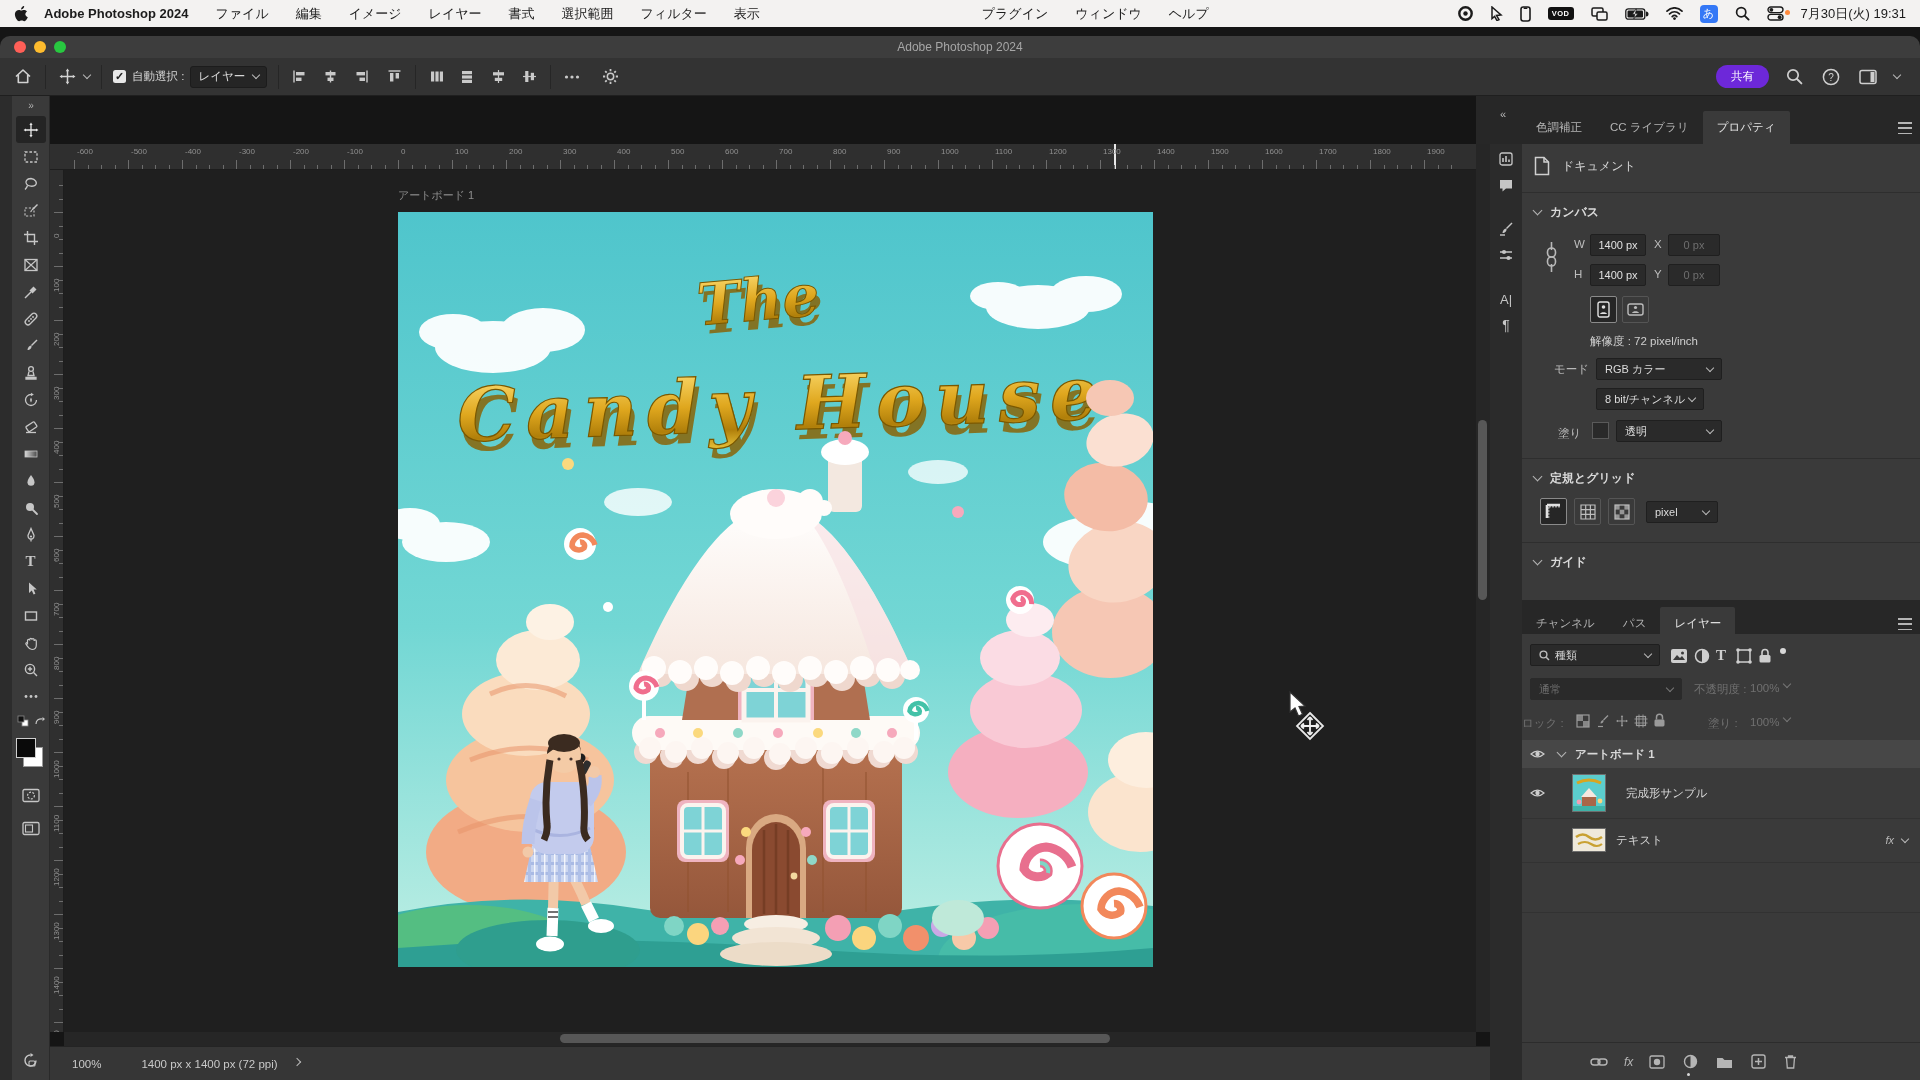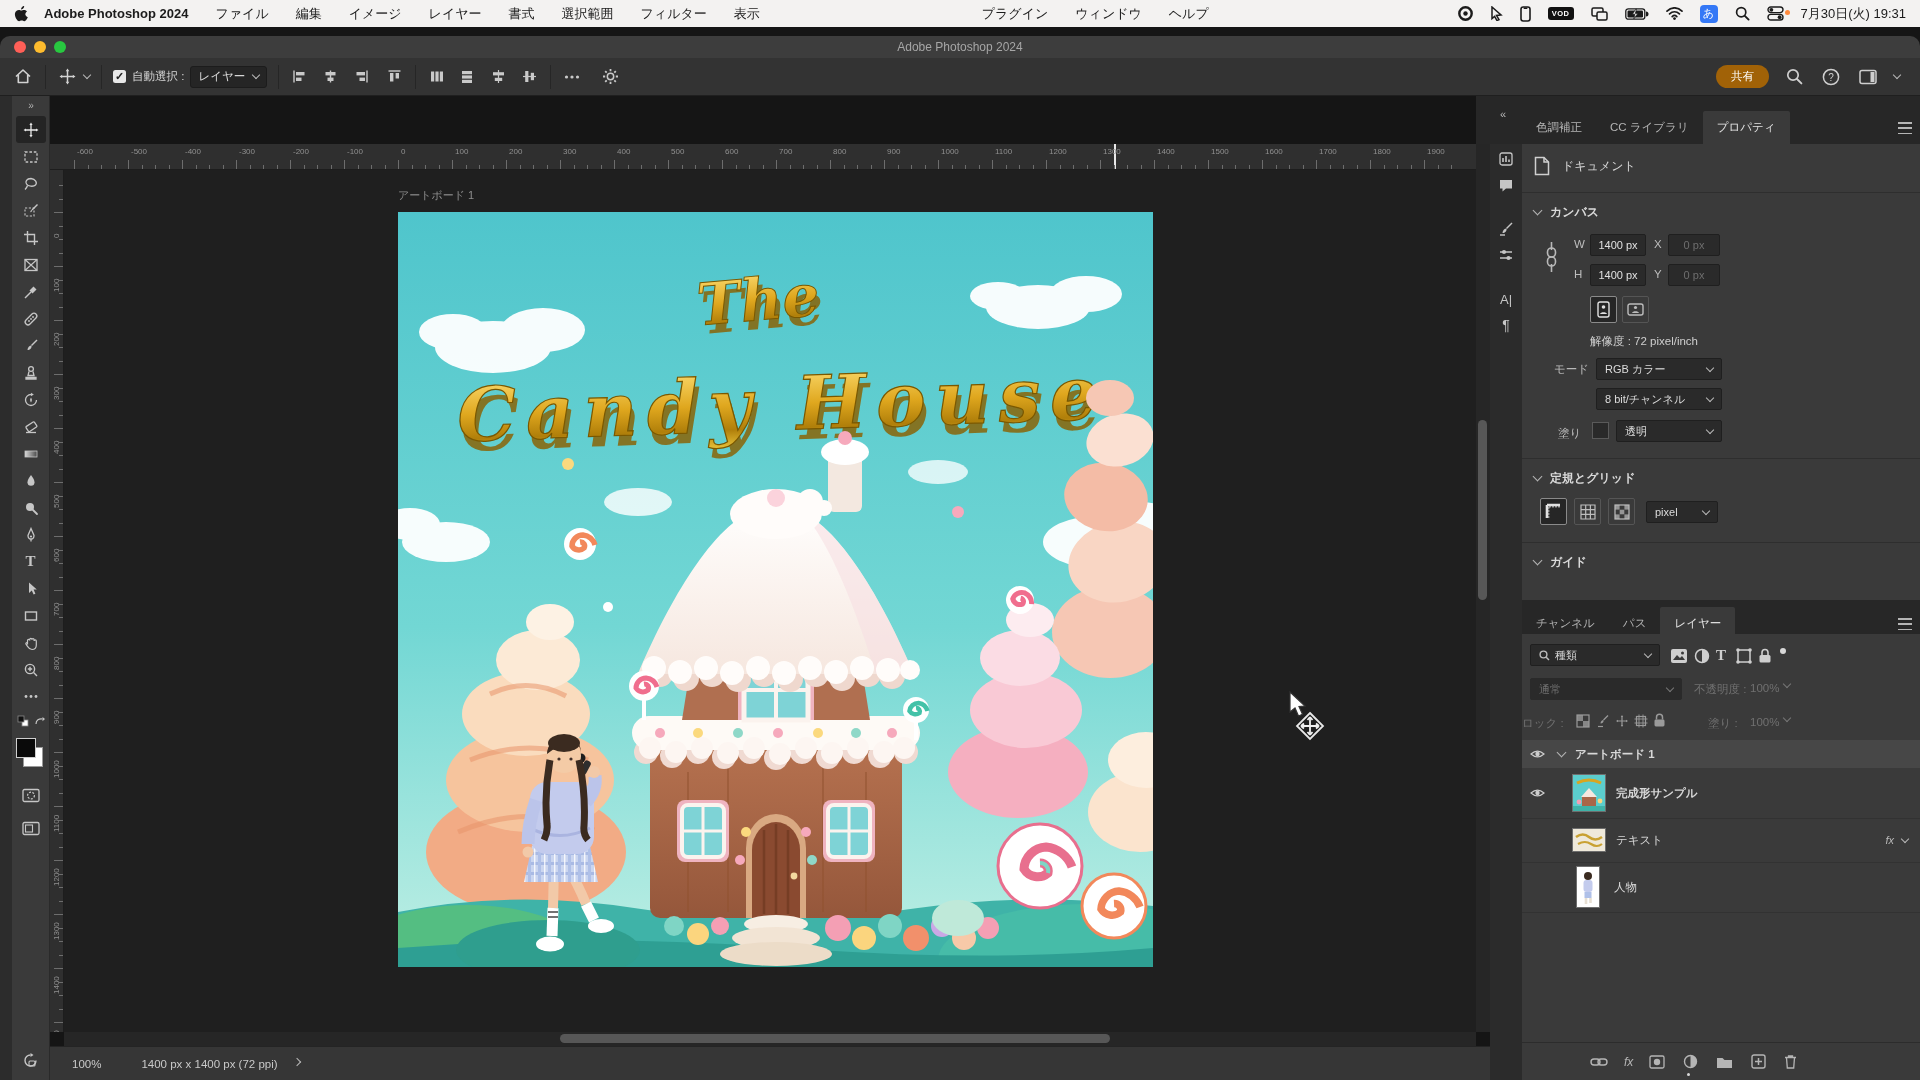--- a/index.html
+++ b/index.html
@@ -28,21 +28,21 @@
   .optlabel{font-size:11.5px;color:#d8d8d8;margin:0 6px 0 6px;white-space:nowrap;}
   .ddbox{background:#252525;border:1px solid #1c1c1c;border-radius:3px;height:22px;
     display:inline-flex;align-items:center;padding:0 7px;gap:8px;font-size:11.5px;color:#dcdcdc;}
   .chev{width:6px;height:6px;border-right:1.5px solid #b9b9b9;border-bottom:1.5px solid #b9b9b9;
     transform:rotate(45deg);display:inline-block;margin-top:-3px;flex:none;}
   .chev.gray{border-color:#777;}
   .cbx{width:13px;height:13px;background:#e8e8e8;border-radius:2.5px;color:#222;font-size:11px;
     display:inline-flex;align-items:center;justify-content:center;font-weight:bold;}
   .icnbtn{display:inline-flex;align-items:center;justify-content:center;padding:2px;}
   .optright{margin-left:auto;display:flex;align-items:center;gap:15px;padding-right:8px;}
-  .sharebtn{background:#a16207;color:#fff;font-size:11.5px;border-radius:12px;padding:4px 15px;}
+  .sharebtn{background:#6d28d9;color:#fff;font-size:11.5px;border-radius:12px;padding:4px 15px;}
   
   .leftrail{position:absolute;top:96px;left:0;width:12px;height:984px;background:#2c2c2c;}
   .toolbar{position:absolute;top:96px;left:12px;width:38px;height:984px;background:#3a3a3a;
     border-right:1px solid #2a2a2a;display:flex;flex-direction:column;align-items:center;}
   .tool{width:30px;height:27px;display:flex;align-items:center;justify-content:center;flex:none;}
   .tool.sel{background:#242424;border-radius:3px;}
   .tabzone{position:absolute;top:96px;left:50px;width:1472px;height:48px;background:#272727;}
   .doctab{position:absolute;left:0px;top:16px;height:32px;background:#3d3d3d;color:#d4d4d4;
     font-size:12px;display:flex;align-items:center;padding:0 17px;}
   .collapse{position:absolute;right:18px;top:12px;color:#b9b9b9;font-size:11px;letter-spacing:-1px;}
@@ -1110,21 +1110,21 @@
             <circle cx="8.5" cy="4.5" r="1.6" fill="#bdbdbd"></circle>
             <path d="M5 10 C5.5 7.8 11.5 7.8 12 10 Z" fill="#bdbdbd"></path>
           </svg>
         </span>
       <span class="abs" style="left:68px;top:190px;color:#cfcfcf;">解像度 : 72 pixel/inch</span>
       <span class="abs" style="left:32px;top:218px;color:#bdbdbd;">モード</span>
       <span class="pdd abs" style="left:74px;top:214px;width:126px;">
           <span>RGB カラー</span>
           <span class="chev"></span>
         </span>
-      <span class="pdd abs" style="left:74px;top:244px;width:126px;">
+      <span class="pdd abs" style="left:74px;top:244px;width:108px;">
           <span>8 bit/チャンネル</span>
           <span class="chev"></span>
         </span>
       <span class="abs" style="left:36px;top:282px;color:#bdbdbd;">塗り</span>
       <span class="abs" style="left:70px;top:278px;width:17px;height:17px;background:#2a2a2a;border:1px solid #5a5a5a;"></span>
       <span class="pdd abs" style="left:94px;top:276px;width:106px;">
           <span>透明</span>
           <span class="chev"></span>
         </span>
       <div class="divider" style="top:314px;"></div>
@@ -1288,50 +1288,37 @@
             <svg width="32" height="36" viewBox="0 0 32 36">
               <rect width="32" height="36" fill="#5BCDCD"></rect>
               <path d="M4 8 Q16 2 28 8" stroke="#D9A520" stroke-width="3" fill="none"></path>
               <path d="M8 22 L16 13 L24 22 Z" fill="#F6E7DF"></path>
               <rect x="9" y="22" width="14" height="9" fill="#A96648"></rect>
               <rect x="0" y="31" width="32" height="5" fill="#3FB3A8"></rect>
               <circle cx="6" cy="27" r="2.4" fill="#F49FB4"></circle>
               <circle cx="27" cy="26" r="2.4" fill="#FBD57E"></circle>
             </svg>
           </span>
-        <span class="lname" style="margin-left:10px;font-weight:bold;">完成形サンプル</span>
+        <span class="lname" style="margin-left:20px;">完成形サンプル</span>
       </div>
       <div class="rowline" style="top:184px;"></div>
       <div class="lrow" style="top:184px;height:44px;">
         <span style="width:30px;"></span>
         <span class="thumbbox mini" style="margin-left:20px;">
             <svg width="32" height="22" viewBox="0 0 32 22">
               <rect width="32" height="22" fill="#EFE9DA"></rect>
               <path d="M3 8 Q10 3 16 8 T29 8" stroke="#C9A132" stroke-width="2.6" fill="none"></path>
               <path d="M5 15 Q12 11 18 15 T29 15" stroke="#C9A132" stroke-width="2.2" fill="none"></path>
             </svg>
           </span>
         <span class="lname" style="margin-left:10px;">テキスト</span>
         <span style="margin-left:auto;margin-right:26px;color:#b8b8b8;font-size:11px;font-style:italic;">fx</span>
         <span class="chev" style="position:absolute;right:12px;"></span>
       </div>
       <div class="rowline" style="top:228px;"></div>
-      <div class="lrow" style="top:228px;height:50px;">
-        <span style="width:30px;"></span>
-        <span class="thumbbox mini" style="margin-left:24px;">
-            <svg width="22" height="40" viewBox="0 0 22 40">
-              <rect width="22" height="40" fill="#ffffff"></rect>
-              <circle cx="11" cy="9" r="4" fill="#3B2B20"></circle>
-              <rect x="6.5" y="13" width="9" height="12" rx="3" fill="#C3CBED"></rect>
-              <rect x="7.5" y="25" width="7" height="6" fill="#AFC0E8"></rect>
-              <path d="M9 31 V37 M13.5 31 V36" stroke="#e8e0d4" stroke-width="2.6"></path>
-            </svg>
-          </span>
-        <span class="lname" style="margin-left:14px;">人物</span>
-      </div>
       <div class="rowline" style="top:278px;"></div>
 
       <div class="abs" style="left:0;top:408px;width:398px;height:38px;border-top:1px solid #2c2c2c;display:flex;align-items:center;gap:14px;padding-left:66px;">
         <span class="icnbtn">
             <svg width="18" height="10" viewBox="0 0 18 10">
               <rect x="1" y="2" width="9" height="6" rx="3" fill="none" stroke="#b5b5b5" stroke-width="1.4"></rect>
               <rect x="8" y="2" width="9" height="6" rx="3" fill="none" stroke="#b5b5b5" stroke-width="1.4"></rect>
             </svg>
           </span>
         <span style="color:#b5b5b5;font-size:12px;font-style:italic;">fx</span>

